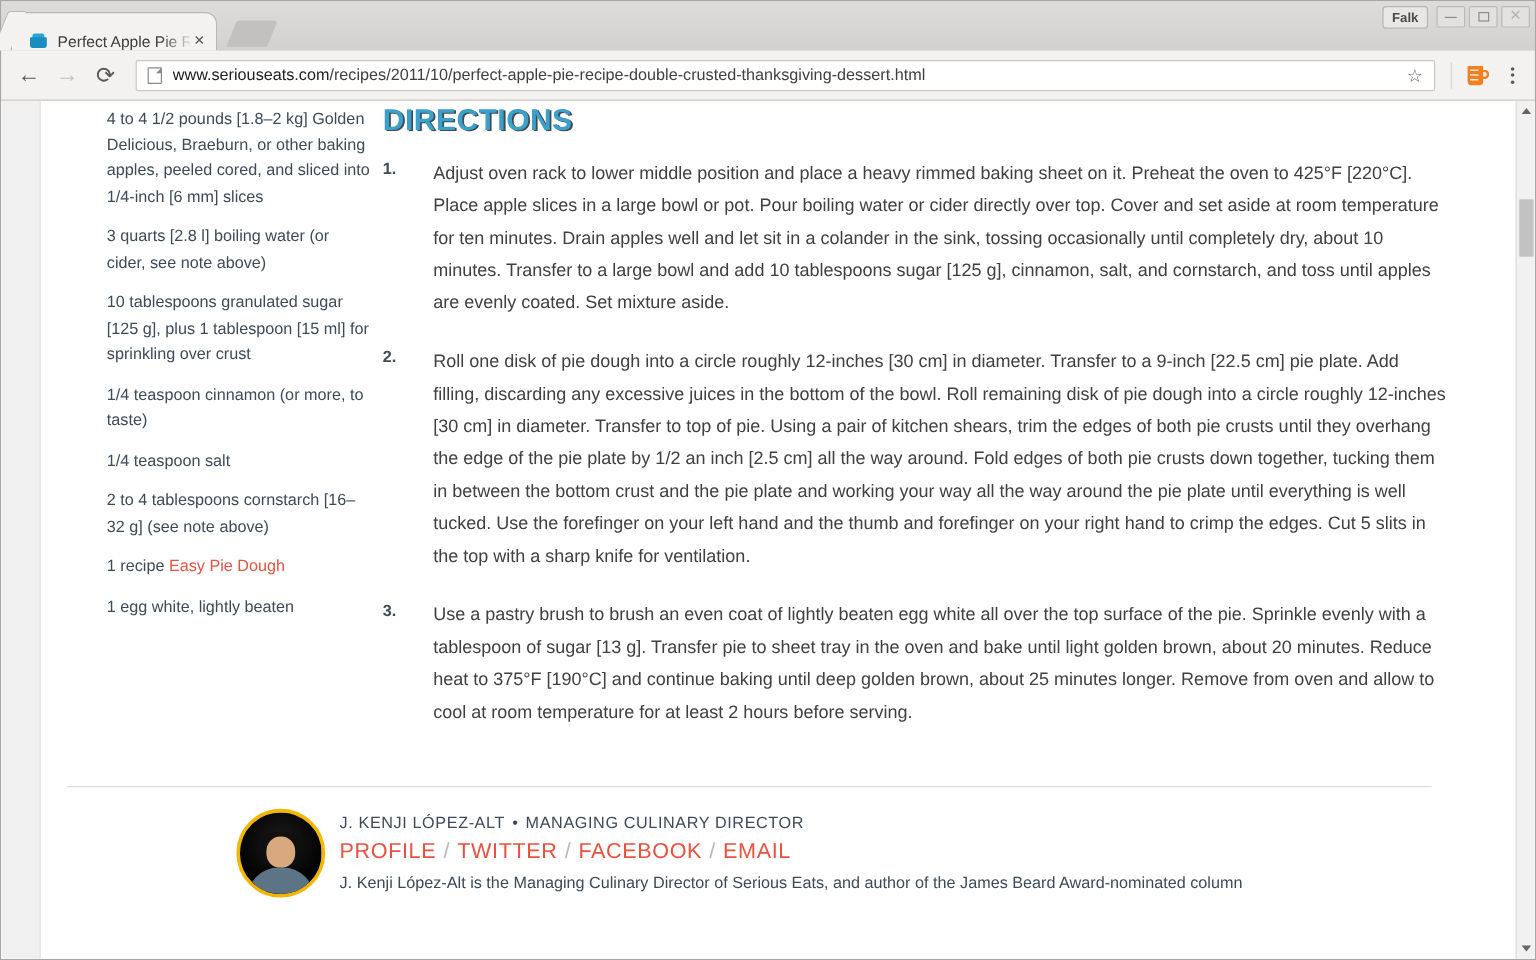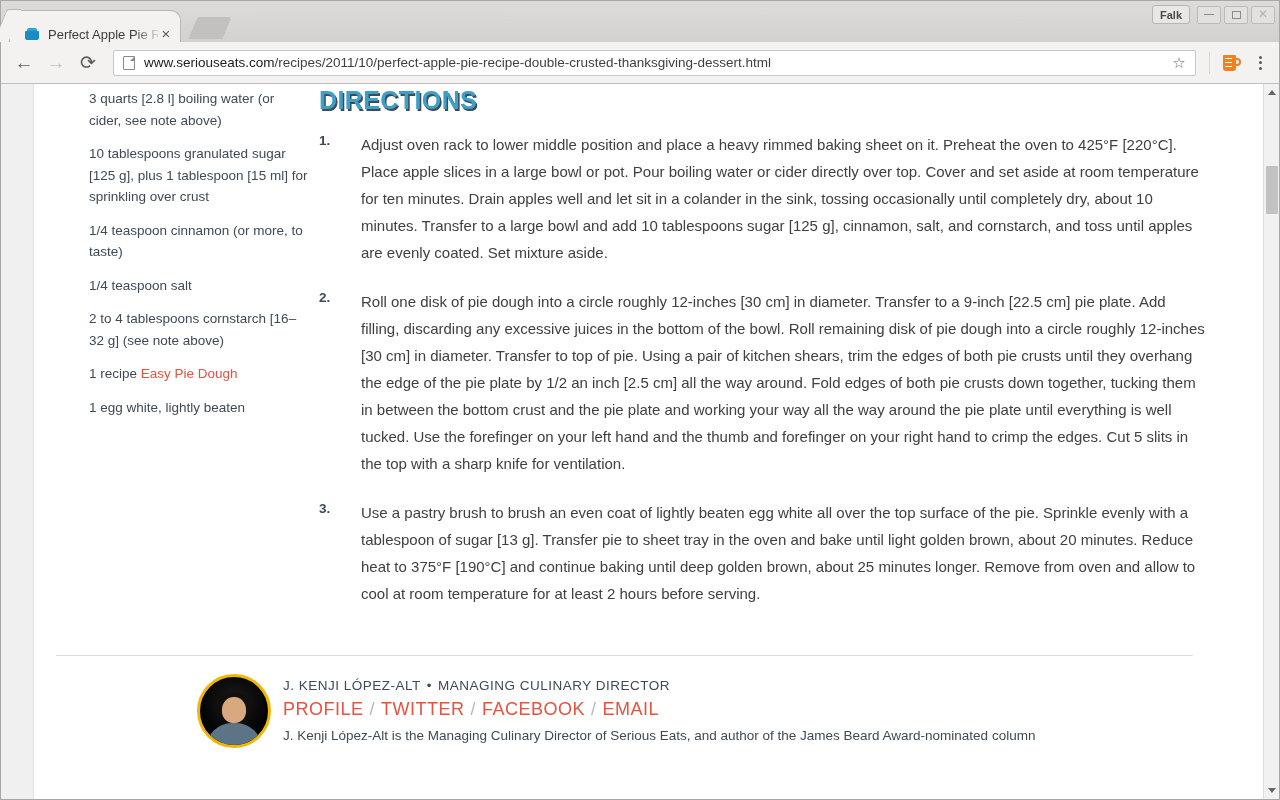--- a/index.html
+++ b/index.html
@@ -92,21 +92,21 @@
     margin-left: 12px; margin-bottom: 3px;
     background: #c3c1bf;
     transform: skewX(-22deg);
     border-radius: 2px 3px 0 0;
     z-index:1;
   }
 
   
   #window-controls {
     position:absolute; right:4px; top:4px;
-    display:flex; align-items:center; gap:3px;
+    display:flex; gap:3px;
     z-index: 6;
   }
   .caption-btn {
     width:24px; height:18px;
     border:1px solid #bcbab8;
     border-radius:2px;
     background:#e3e1df;
     display:flex;align-items:center;justify-content:center;
   }
   .caption-glyph { display:block; }
@@ -439,20 +439,21 @@
     <div id="page-canvas">
       <div id="page-bg-left"></div>
 
       <div id="page-inner">
 
         <div class="recipe-columns">
 
           <div class="col-ingredients">
 
             <ul class="ingredient-list">
+              <li class="ingredient-item">4 to 4 1/2 pounds [1.8–2 kg] Golden Delicious, Braeburn, or other baking apples, peeled cored, and sliced into 1/4-inch [6 mm] slices</li>
               <li class="ingredient-item">3 quarts [2.8 l] boiling water (or cider, see note above)</li>
               <li class="ingredient-item">10 tablespoons granulated sugar [125 g], plus 1 tablespoon [15 ml] for sprinkling over crust</li>
               <li class="ingredient-item">1/4 teaspoon cinnamon (or more, to taste)</li>
               <li class="ingredient-item">1/4 teaspoon salt</li>
               <li class="ingredient-item">2 to 4 tablespoons cornstarch [16–32 g] (see note above)</li>
               <li class="ingredient-item"><span>1 recipe </span><a class="inline-link" href="#">Easy Pie Dough</a></li>
               <li class="ingredient-item">1 egg white, lightly beaten</li>
             </ul>
           </div>
 

